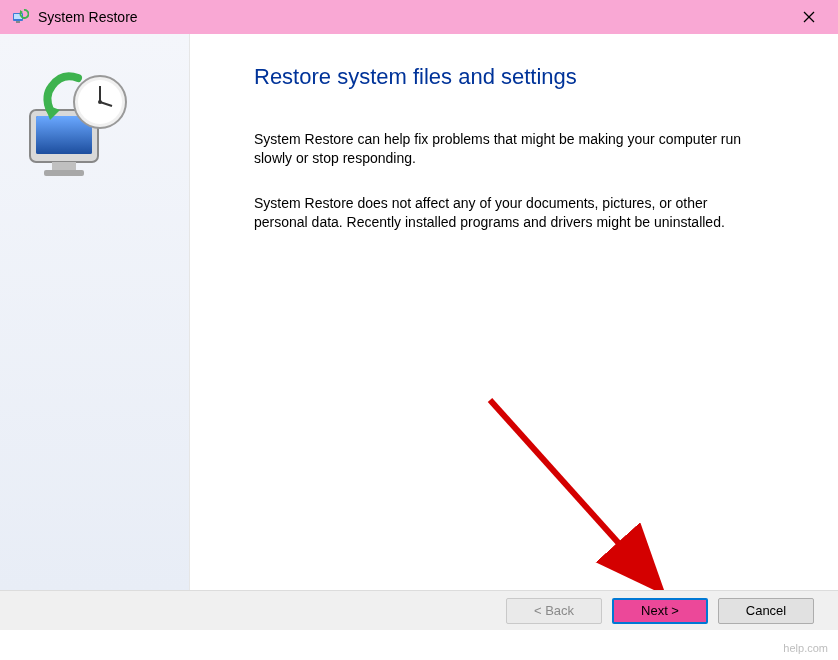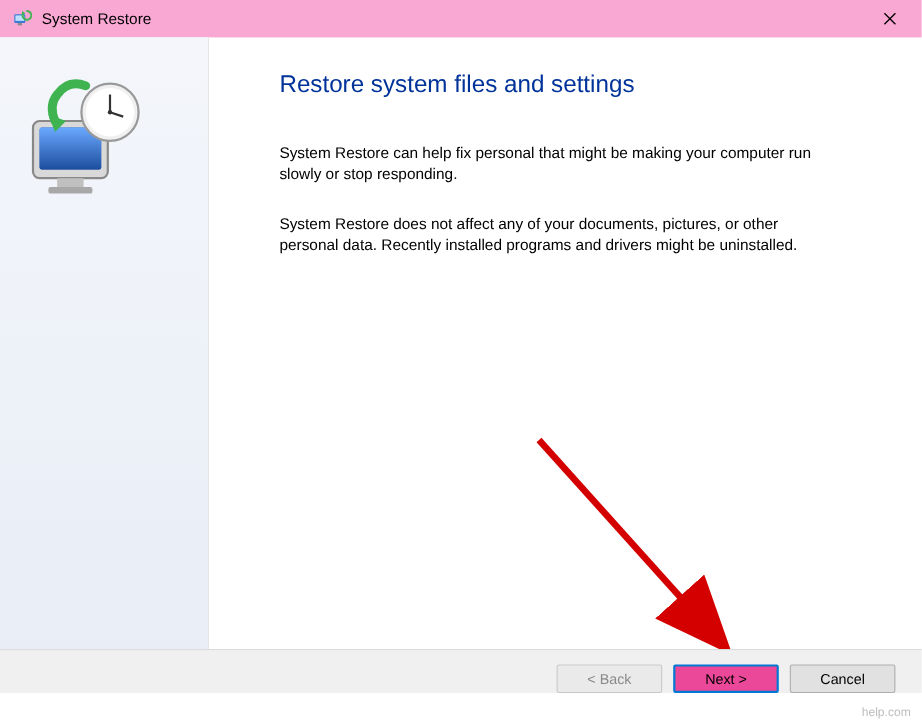--- a/index.html
+++ b/index.html
@@ -83,21 +83,21 @@
     }
     .button-bar {
       position: absolute;
       bottom: 30px;
       left: 0;
       right: 0;
       height: 40px;
       background: #f0f0f0;
       border-top: 1px solid #dcdcdc;
       display: flex;
-      align-items: flex-end;
+      align-items: center;
       justify-content: flex-end;
       padding-right: 24px;
       gap: 10px;
     }
     .btn {
       min-width: 96px;
       height: 26px;
       font-size: 13px;
       border: 1px solid #adadad;
       background: #e1e1e1;
@@ -174,21 +174,21 @@
         <line x1="78" y1="38" x2="90" y2="42" stroke="#333" stroke-width="2"></line>
         <circle cx="78" cy="38" r="2" fill="#333"></circle>
 
         <path d="M 56 14 Q 40 8 30 22 Q 22 32 28 46" fill="none" stroke="#3eb34f" stroke-width="8" stroke-linecap="round"></path>
         <polygon points="22,40 38,46 28,56" fill="#3eb34f"></polygon>
       </svg>
     </div>
   </div>
   <div class="main">
     <h1 class="heading">Restore system files and settings</h1>
-    <p class="para">System Restore can help fix personal that might be making your computer run slowly or stop responding.</p>
+    <p class="para">System Restore can help fix problems that might be making your computer run slowly or stop responding.</p>
     <p class="para">System Restore does not affect any of your documents, pictures, or other personal data. Recently installed programs and drivers might be uninstalled.</p>
   </div>
 </div>
 
 <svg class="arrow-annot" width="200" height="210">
   <defs>
     <marker id="ah" markerWidth="12" markerHeight="12" refX="8" refY="5" orient="auto">
       <polygon points="0,0 12,5 0,10" fill="#d40000"></polygon>
     </marker>
   </defs>

